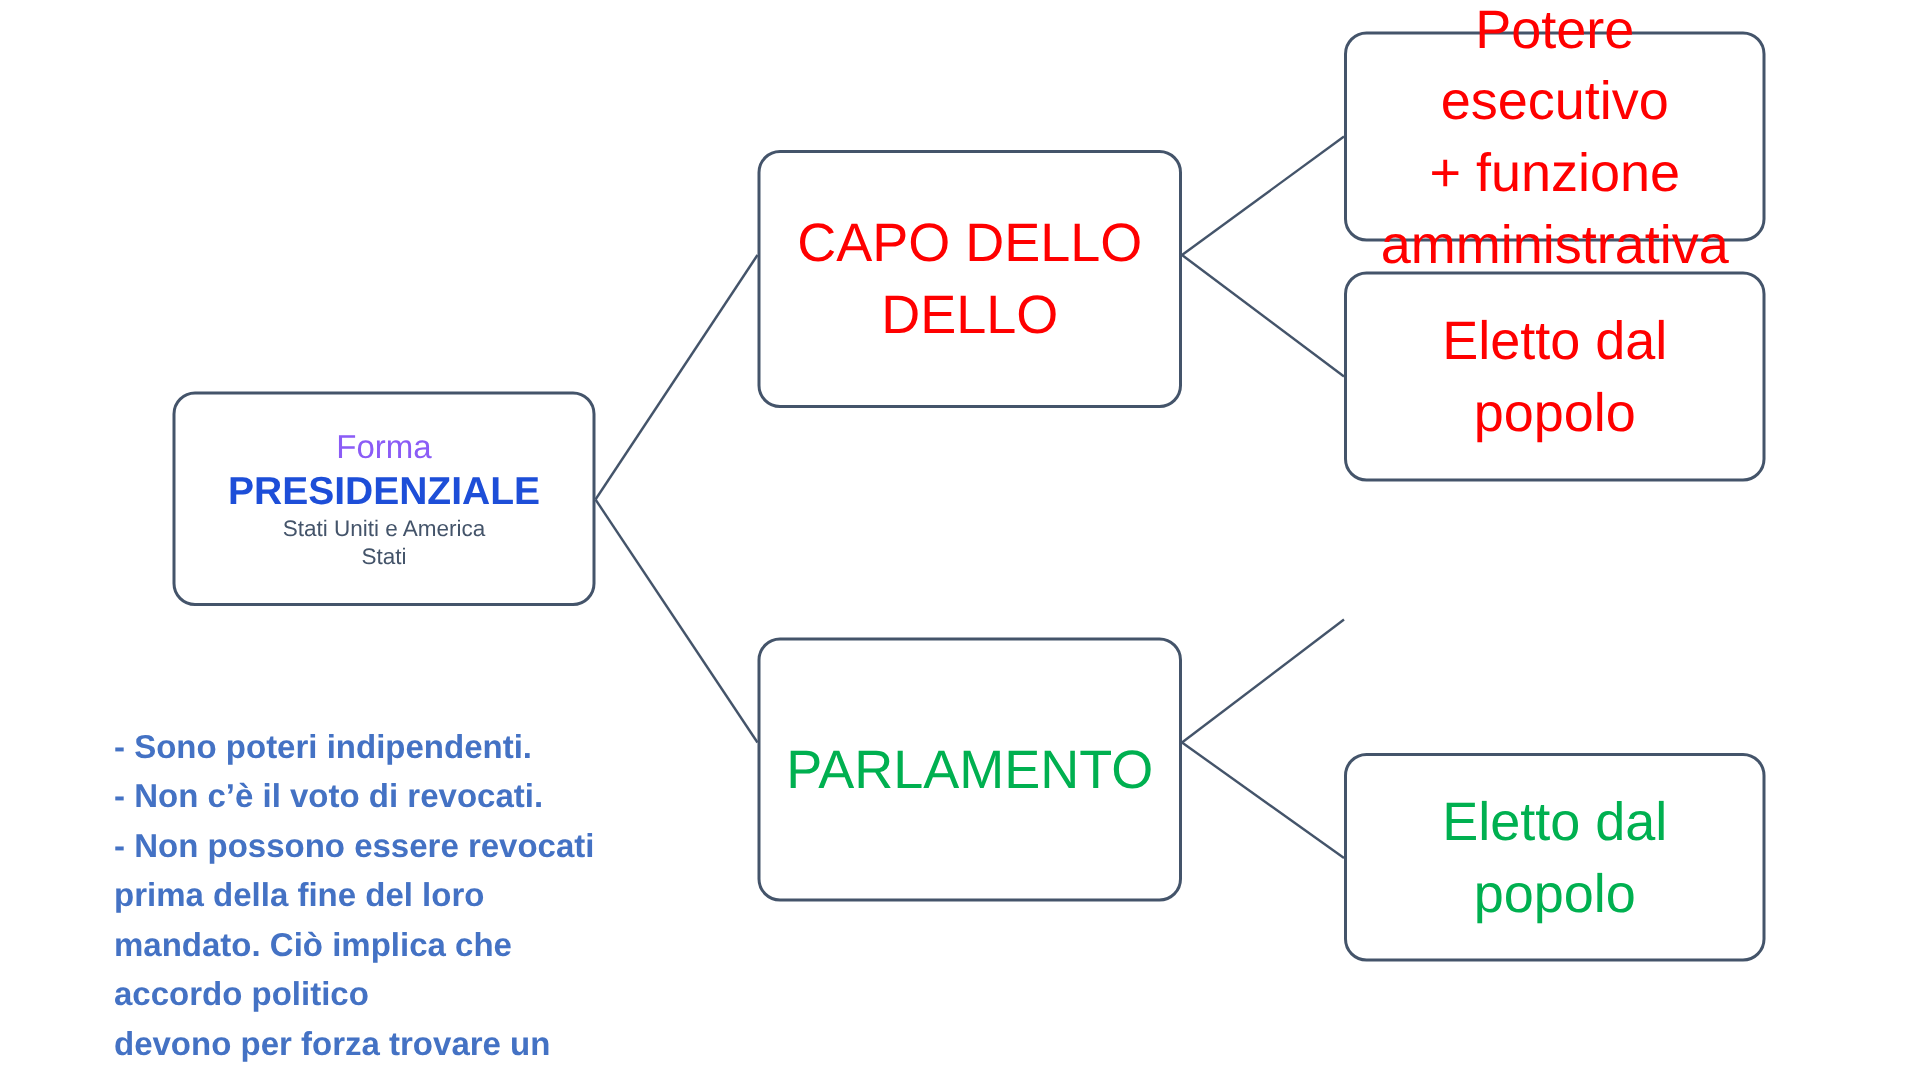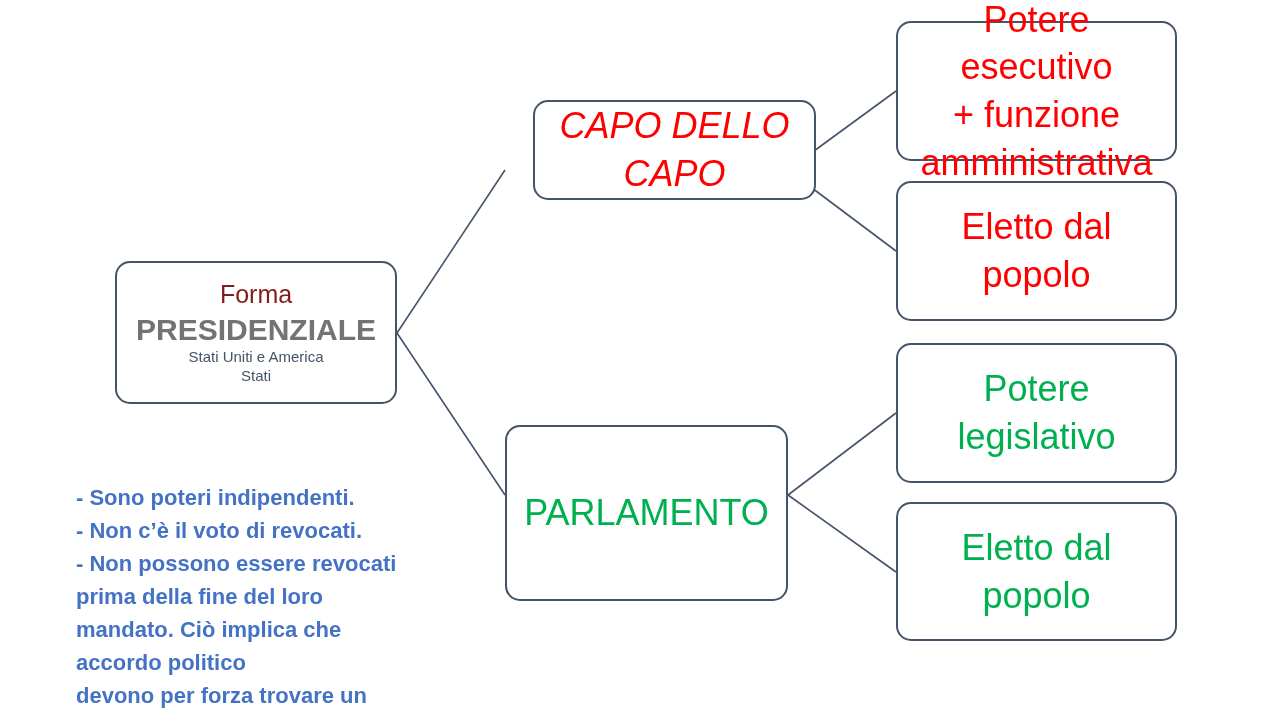--- a/index.html
+++ b/index.html
@@ -30,29 +30,29 @@
     border: 2px solid #44546A;
     border-radius: 15px;
     display: flex;
     flex-direction: column;
     align-items: center;
     justify-content: center;
     text-align: center;
     padding: 6px 14px;
   }
   .box-root    { left: 115px; top: 261px; width: 282px; height: 143px; }
-  .box-capo    { left: 533px; top: 100px; width: 283px; height: 100px; font-style: italic; }
+  .box-capo    { left: 505px; top: 100px; width: 283px; height: 172px; }
   .box-parl    { left: 505px; top: 425px; width: 283px; height: 176px; }
   .box-r1      { left: 896px; top:  21px; width: 281px; height: 140px; }
   .box-r2      { left: 896px; top: 181px; width: 281px; height: 140px; }
   .box-r3      { left: 896px; top: 343px; width: 281px; height: 140px; }
   .box-r4      { left: 896px; top: 502px; width: 281px; height: 139px; }
 
-  .root-line1 { color: #7f1d1d; font-size: 25px; line-height: 1.25; }
-  .root-line2 { color: #737373; font-size: 30px; font-weight: bold; line-height: 1.25; }
+  .root-line1 { color: #8b5cf6; font-size: 22px; line-height: 1.25; }
+  .root-line2 { color: #1d4ed8; font-size: 26px; font-weight: bold; line-height: 1.25; }
   .root-line3 { color: #44546A; font-size: 15px; line-height: 1.25; }
 
   .node-line { font-size: 36px; line-height: 1.32; }
   .red-text   { color: #FF0000; }
   .green-text { color: #00B050; }
 
   .note {
     position: absolute;
     left: 76px;
     top: 481px;
@@ -80,40 +80,37 @@
 
   <div class="box box-root">
     <div class="root-line1">Forma</div>
     <div class="root-line2">PRESIDENZIALE</div>
     <div class="root-line3">Stati Uniti e America</div>
     <div class="root-line3">Stati</div>
   </div>
 
   <div class="box box-capo">
     <div class="node-line red-text">CAPO DELLO</div>
-    <div class="node-line red-text">CAPO</div>
+    <div class="node-line red-text">DELLO</div>
   </div>
 
   <div class="box box-parl">
     <div class="node-line green-text">PARLAMENTO</div>
   </div>
 
   <div class="box box-r1">
     <div class="node-line red-text">Potere esecutivo</div>
     <div class="node-line red-text">+ funzione</div>
     <div class="node-line red-text">amministrativa</div>
   </div>
 
   <div class="box box-r2">
     <div class="node-line red-text">Eletto dal popolo</div>
   </div>
 
-  <div class="box box-r3">
-    <div class="node-line green-text">Potere legislativo</div>
-  </div>
 
   <div class="box box-r4">
     <div class="node-line green-text">Eletto dal popolo</div>
   </div>
 
   <div class="note">
     <div>- Sono poteri indipendenti.</div>
     <div>- Non c’è il voto di revocati.</div>
     <div>- Non possono essere revocati</div>
     <div>prima della fine del loro</div>

